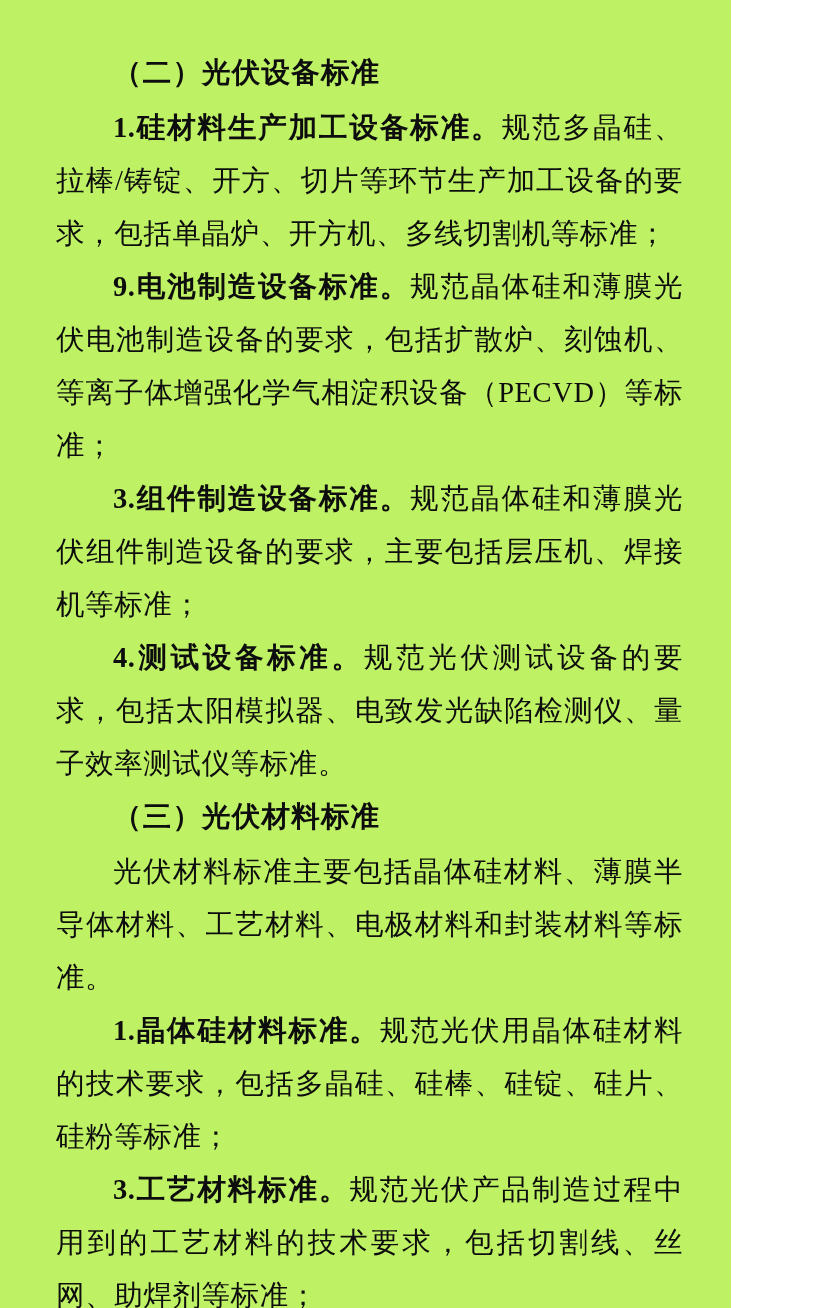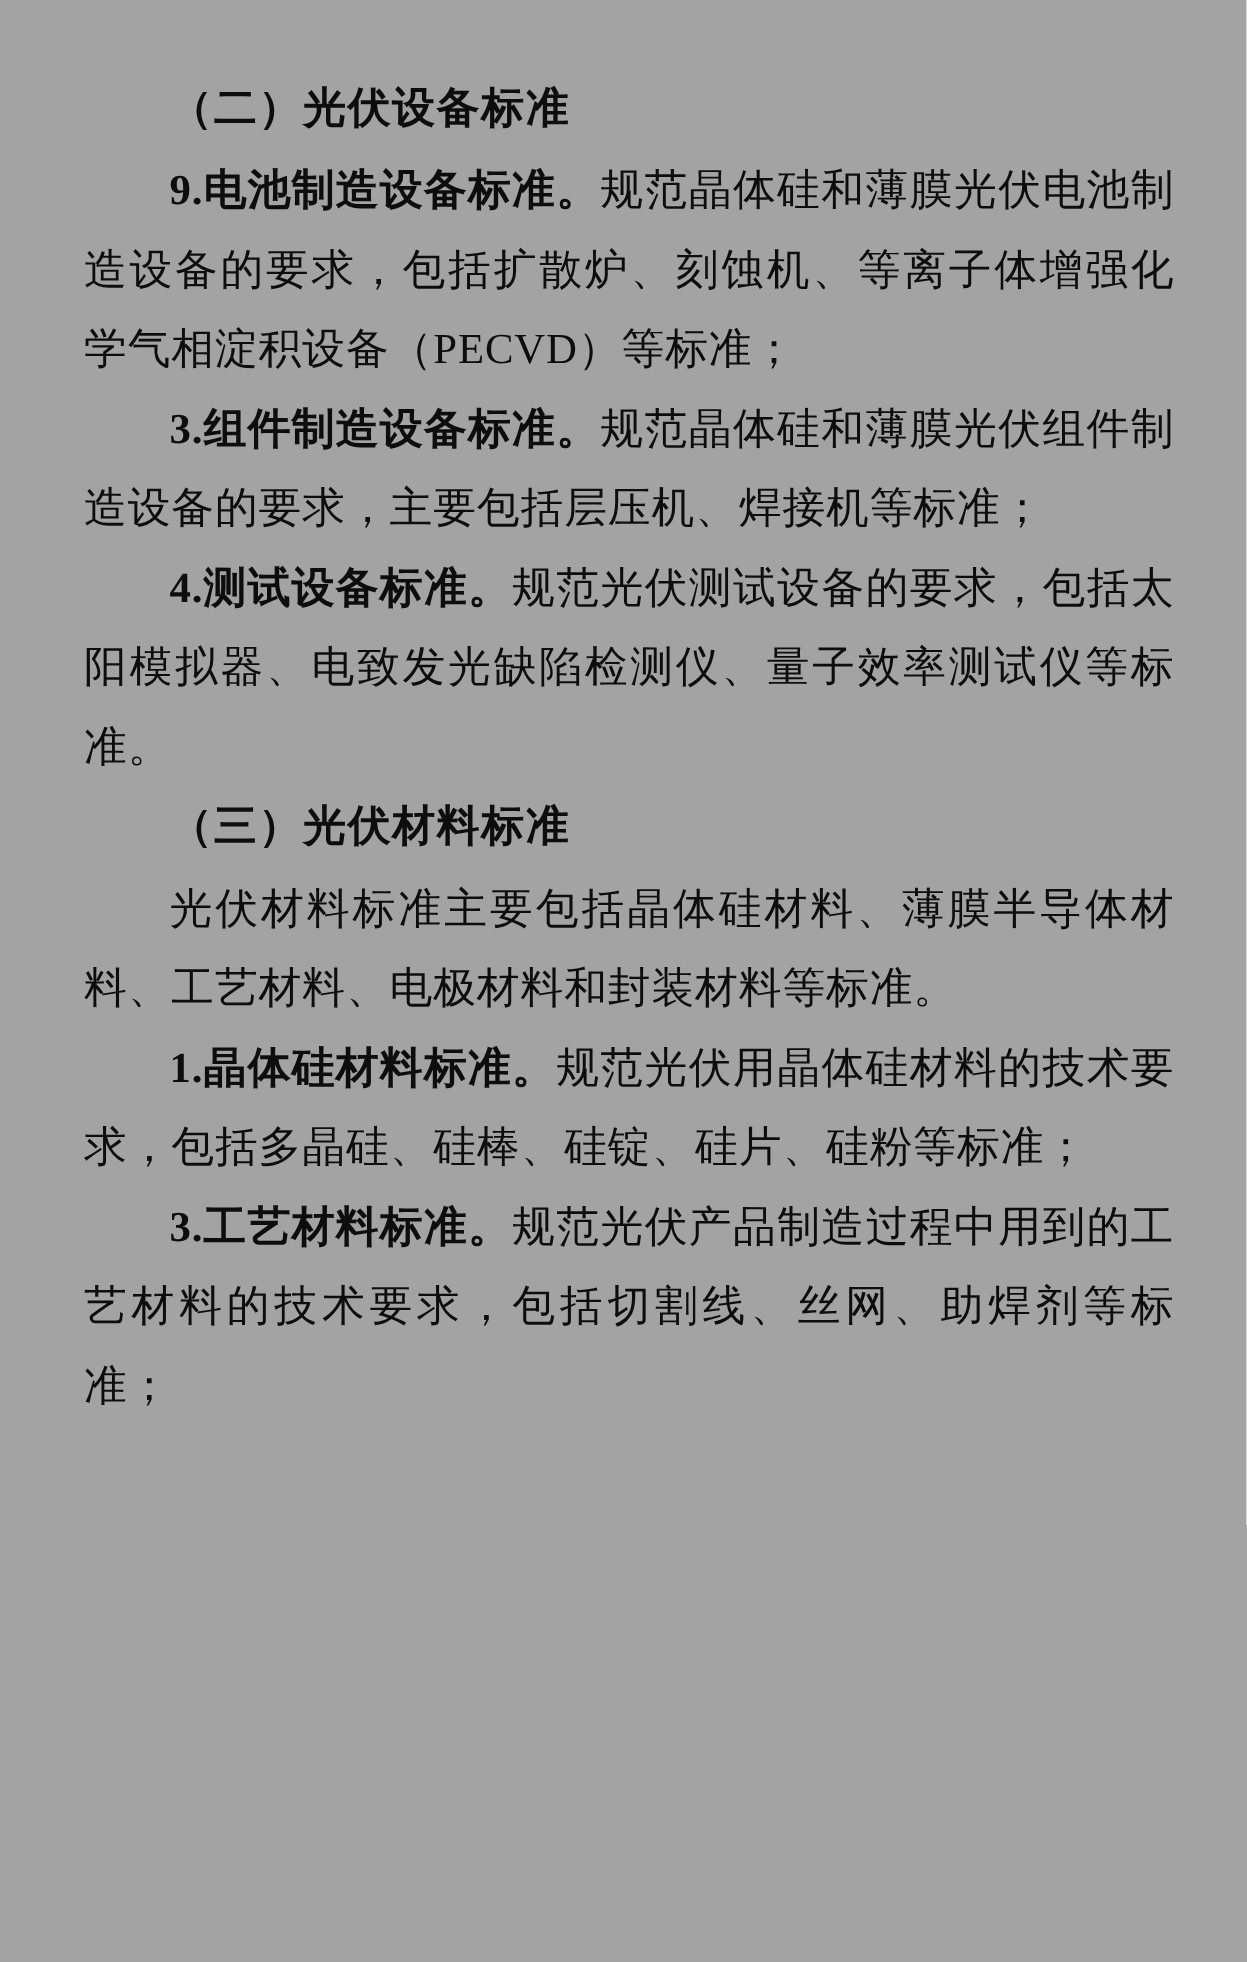--- a/index.html
+++ b/index.html
@@ -9,25 +9,25 @@
   }
   body {
     width: 831px;
     height: 1308px;
     font-family: "Liberation Serif", "DejaVu Serif", serif;
     color: #0d0d0d;
     overflow: hidden;
   }
   .page {
     position: relative;
-    width: 831px;
+    width: 731px;
     height: 1308px;
     box-sizing: border-box;
     padding: 46px 48px 0 56px;
-    background: #a3a3a3;
+    background: #bef264;
   }
   .doc-body {
     font-size: 28.5px;
     line-height: 53px;
     letter-spacing: 0.6px;
     text-align: justify;
     text-justify: inter-ideograph;
   }
   .heading {
     font-weight: bold;
@@ -53,20 +53,23 @@
 </style>
 </head>
 <body>
 
 <div class="page">
   <div class="doc-body">
 
     <p class="heading">（二）光伏设备标准</p>
 
 
+    <p class="para">
+      <span class="lead">1.硅材料生产加工设备标准。</span><span class="rest">规范多晶硅、拉棒/铸锭、开方、切片等环节生产加工设备的要求，包括单晶炉、开方机、多线切割机等标准；</span>
+    </p>
 
     <p class="para">
       <span class="lead">9.电池制造设备标准。</span><span class="rest">规范晶体硅和薄膜光伏电池制造设备的要求，包括扩散炉、刻蚀机、等离子体增强化学气相淀积设备（PECVD）等标准；</span>
     </p>
 
     <p class="para">
       <span class="lead">3.组件制造设备标准。</span><span class="rest">规范晶体硅和薄膜光伏组件制造设备的要求，主要包括层压机、焊接机等标准；</span>
     </p>
 
     <p class="para">

